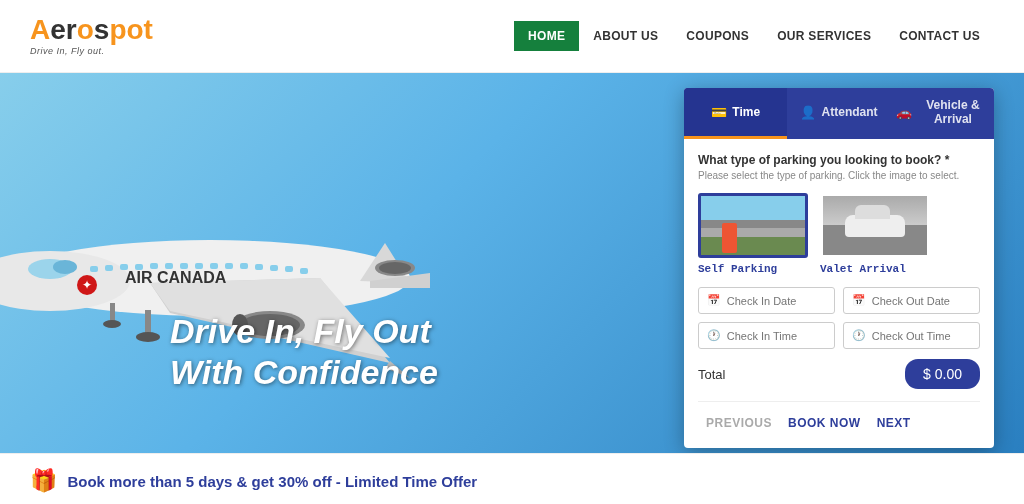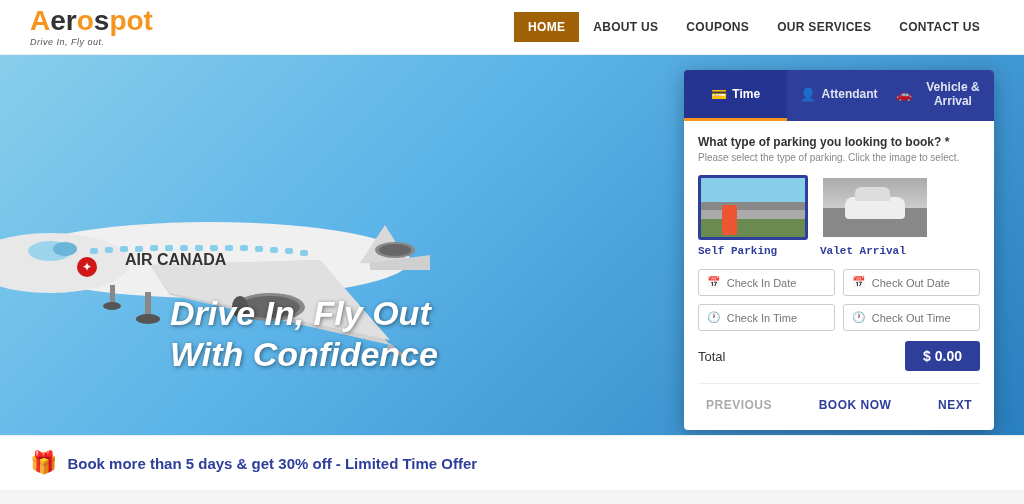--- a/index.html
+++ b/index.html
@@ -5,21 +5,21 @@
     * { margin: 0; padding: 0; box-sizing: border-box; }
     body { font-family: Arial, sans-serif; width: 1024px; overflow-x: hidden; background: #fff; }
 
     
     .header {
       display: flex;
       align-items: center;
       padding: 8px 30px;
       background: #fff;
       border-bottom: 1px solid #eee;
-      height: 55px;
+      height: 73px;
     }
     .logo-container {
       display: flex;
       flex-direction: column;
       align-items: flex-start;
       margin-right: auto;
     }
     .logo-text {
       font-size: 28px;
       font-weight: bold;
@@ -43,21 +43,21 @@
     .nav-item {
       padding: 8px 14px;
       font-size: 12px;
       font-weight: bold;
       cursor: pointer;
       color: #333;
       letter-spacing: 0.3px;
       text-transform: uppercase;
     }
     .nav-item.active {
-      background: #a16207;
+      background: #15803d;
       color: #fff;
     }
 
     
     .hero {
       position: relative;
       width: 100%;
       height: 380px;
       background: linear-gradient(to bottom, #87ceeb, #5bb3e8, #3a8fd4);
       overflow: hidden;
@@ -249,26 +249,26 @@
     .widget-total-label {
       font-size: 13px;
       color: #333;
       font-weight: 400;
     }
     .widget-total-value {
       background: #2e3e9b;
       color: #fff;
       padding: 7px 18px;
       font-size: 14px;
-      font-weight: bold;
-      border-radius: 3px;
+      font-weight: normal;
+      border-radius: 13px;
     }
     .widget-actions {
       display: flex;
-      justify-content: space-between;
+      justify-content: flex-start;
       align-items: center;
       border-top: 1px solid #eee;
       padding-top: 10px;
     }
     .widget-btn {
       font-size: 12px;
       font-weight: bold;
       color: #aaa;
       cursor: pointer;
       background: none;

